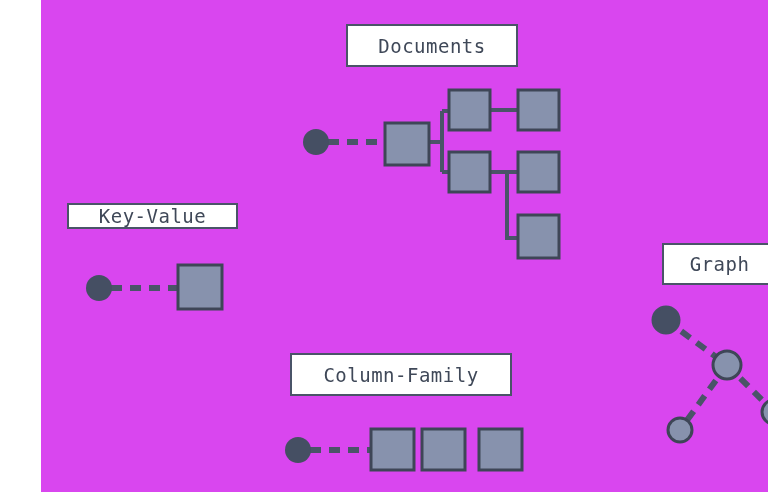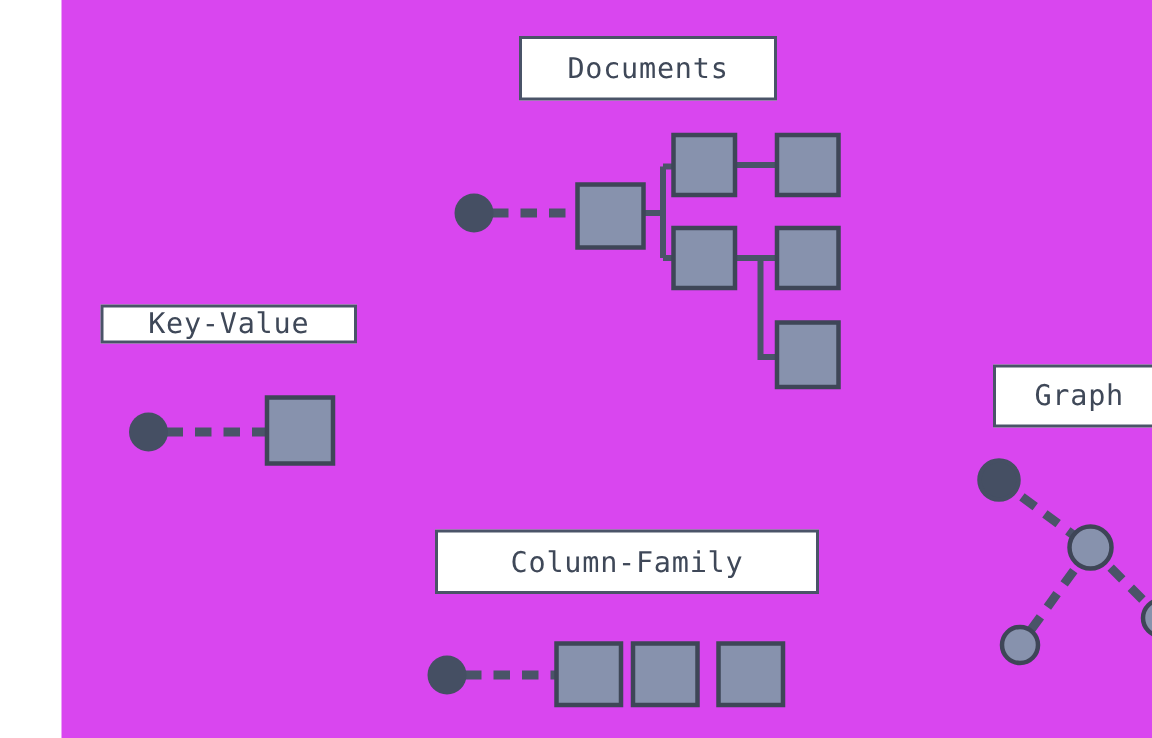--- a/index.html
+++ b/index.html
@@ -35,21 +35,21 @@
     align-items: center;
     justify-content: center;
     color: #3f4858;
     font-family: "DejaVu Sans Mono", "Liberation Mono", monospace;
     font-size: 19px;
     letter-spacing: 0.5px;
     white-space: nowrap;
   }
   #label-documents  { left: 305px; top: 24px;  width: 172px; height: 43px; }
   #label-key-value  { left: 26px;  top: 203px; width: 171px; height: 26px; }
-  #label-column-family { left: 249px; top: 353px; width: 256px; height: 43px; }
+  #label-column-family { left: 249px; top: 353px; width: 222px; height: 43px; }
   #label-graph      { left: 621px; top: 243px; width: 115px; height: 42px; }
 </style>
 </head>
 <body>
 
 <div id="canvas">
 
   <svg id="diagram-svg" viewBox="0 0 768 492" xmlns="http://www.w3.org/2000/svg">
 
     <g>

